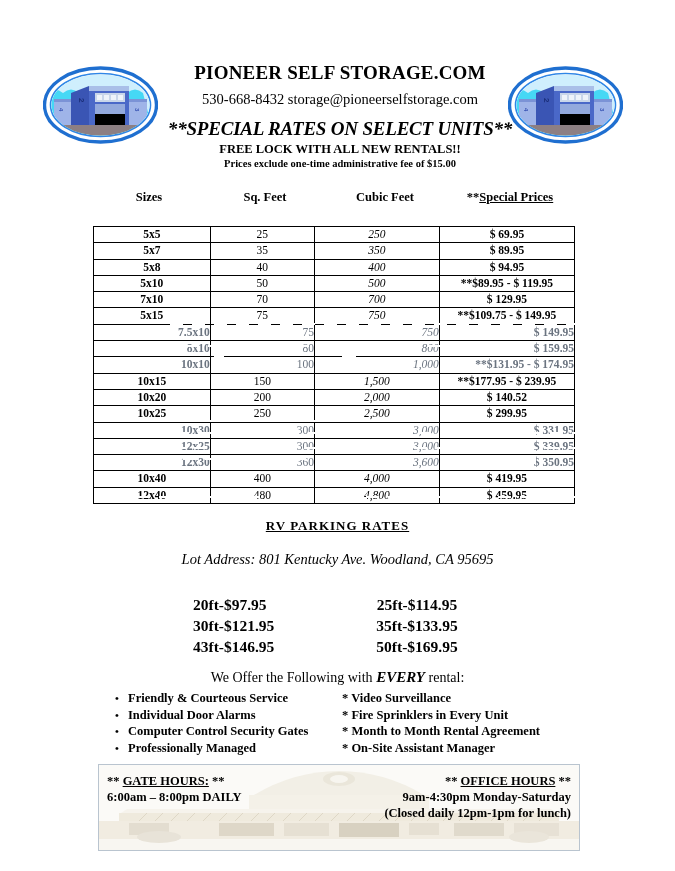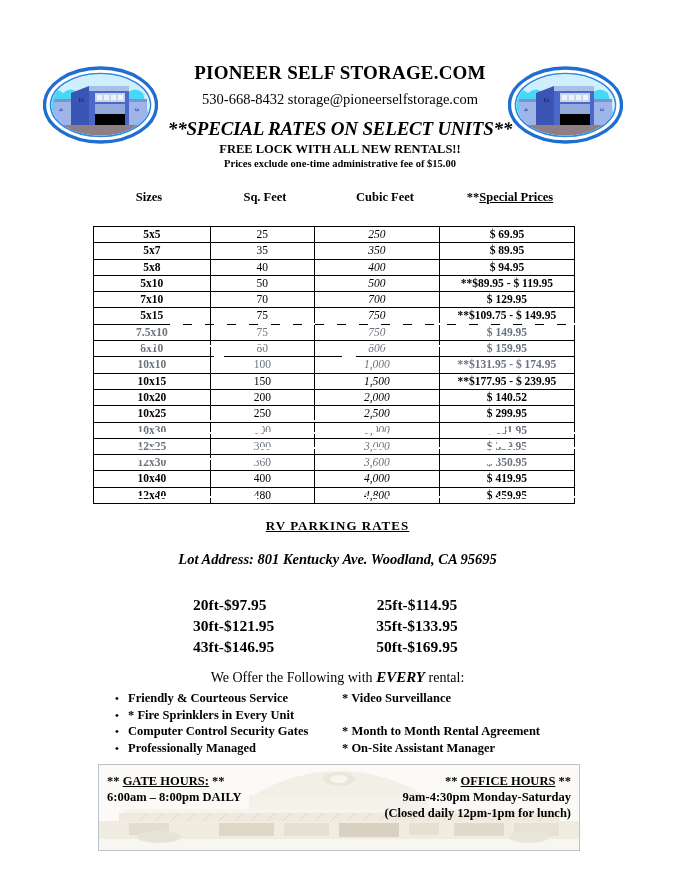--- a/index.html
+++ b/index.html
@@ -36,33 +36,33 @@
   
   .rate-table{position:absolute;left:93px;top:226px;width:482px;border-collapse:collapse;}
   .rate-table td{
     border:1px solid #000;height:15.3px;line-height:15.3px;
     text-align:center;padding:0;font-size:11.5px;
   }
   .rate-table td.c-size{width:112px;font-weight:bold;}
   .rate-table td.c-sq{width:100px;}
   .rate-table td.c-cu{width:120px;font-style:italic;}
   .rate-table td.c-price{width:130px;font-weight:bold;}
-  .rate-table td.faded{color:#6b7480;}
+  .rate-table td.faded{color:#6b7480;text-align:right;}
 
   
   .dash-strip{position:absolute;height:2px;pointer-events:none;
     background:repeating-linear-gradient(to right,#fff 0 13px,transparent 13px 22px);}
   .wash{position:absolute;pointer-events:none;background:#fff;}
 
   
   .rv-head{position:absolute;left:0;top:518px;width:675px;text-align:center;
     font-size:13px;font-weight:bold;}
   .rv-head span{text-decoration:underline;letter-spacing:1px;}
   .lot-address{position:absolute;left:0;top:551px;width:675px;text-align:center;
-    font-size:14.5px;font-weight:bold;font-style:italic;}
+    font-size:14.5px;font-weight:normal;font-style:italic;}
 
   .rv-rates{position:absolute;left:0;top:594px;width:675px;text-align:center;}
   .rv-row{font-size:15.5px;font-weight:bold;line-height:21px;}
   .rv-row .a{display:inline-block;width:120px;text-align:left;}
   .rv-row .b{display:inline-block;width:130px;text-align:center;margin-left:39px;}
 
   
   .offer-head{position:absolute;left:0;top:669px;width:675px;text-align:center;font-size:14px;}
   .offer-head i{font-weight:bold;font-style:italic;font-size:15px;}
   .offer-list{position:absolute;left:106px;top:690px;width:470px;}
@@ -315,20 +315,21 @@
     <span>We Offer the Following with </span><i>EVERY</i><span> rental:</span>
   </div>
   <div class="offer-list">
       <div class="offer-line">
         <span class="bullet">•</span>
         <span class="o-left">Friendly &amp; Courteous Service</span>
         <span class="o-right">* Video Surveillance</span>
       </div>
       <div class="offer-line">
         <span class="bullet">•</span>
+        <span class="o-left">Individual Door Alarms</span>
         <span class="o-right">* Fire Sprinklers in Every Unit</span>
       </div>
       <div class="offer-line">
         <span class="bullet">•</span>
         <span class="o-left">Computer Control Security Gates</span>
         <span class="o-right">* Month to Month Rental Agreement</span>
       </div>
       <div class="offer-line">
         <span class="bullet">•</span>
         <span class="o-left">Professionally Managed</span>

